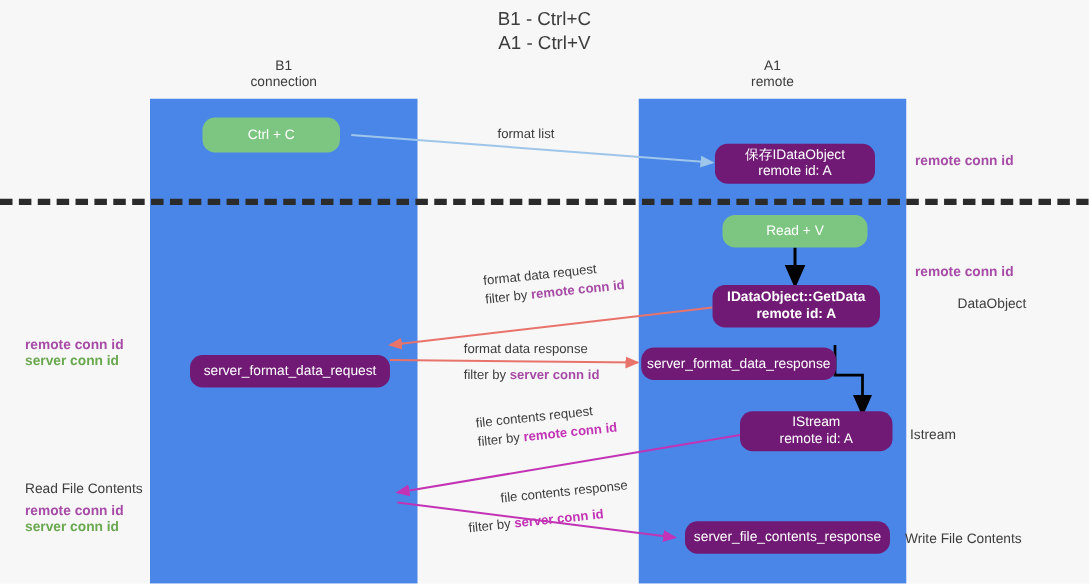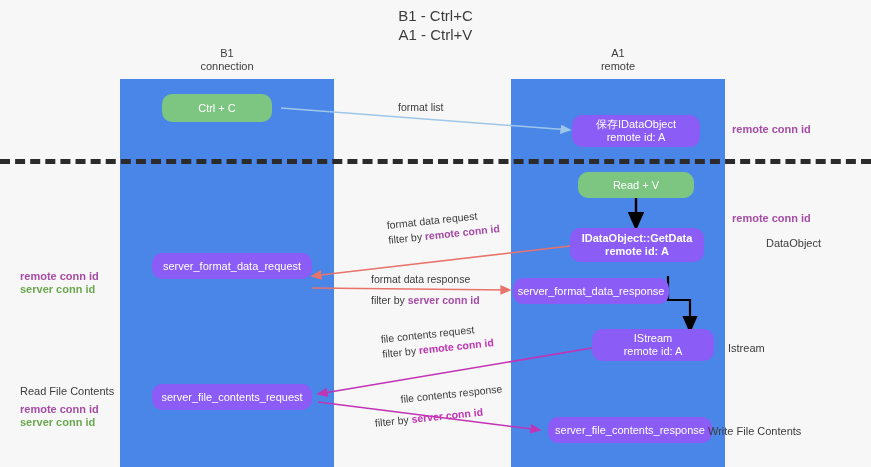--- a/index.html
+++ b/index.html
@@ -61,21 +61,21 @@
     justify-content: center;
     color: #ffffff;
     font-size: 11px;
     line-height: 13px;
     text-align: center;
     white-space: pre-line;
     padding: 2px 4px;
     border-radius: 10px;
   }
   .green { background: #7dc681; }
-  .orange { background: #8b5cf6; }
+  .orange { background: #701a75; }
 
   .divider {
     position: absolute;
     left: 0;
     top: 159px;
     width: 871px;
     height: 0;
     border-top: 5px dashed #2b2b2b;
   }
 
@@ -162,28 +162,27 @@
   <div class="node green" style="left:162px; top:94px; width:110px; height:28px;">Ctrl + C</div>
 
   <div class="node orange" style="left:572px; top:115px; width:128px; height:32px;">保存IDataObject
 remote id: A</div>
 
   <div class="node green" style="left:578px; top:172px; width:116px; height:26px;">Read + V</div>
 
   <div class="node orange" style="left:570px; top:228px; width:134px; height:34px;font-weight:bold;">IDataObject::GetData
 remote id: A</div>
 
-  <div class="node orange" style="left:152px; top:253px; width:160px; height:26px;">server_format_data_request</div>
+  <div class="node orange" style="left:152px; top:284px; width:160px; height:26px;">server_format_data_request</div>
 
   <div class="node orange" style="left:513px; top:278px; width:156px; height:26px;">server_format_data_response</div>
 
   <div class="node orange" style="left:592px; top:329px; width:122px; height:32px;">IStream
 remote id: A</div>
 
-  <div class="node orange" style="left:152px; top:384px; width:160px; height:26px;">server_file_contents_request</div>
 
   <div class="node orange" style="left:548px; top:417px; width:164px; height:26px;">server_file_contents_response</div>
 
   <div class="edgelabel" style="left:398px; top:100px;">format list</div>
 
   <div class="edgelabel" style="left:386px; top:218px; transform: rotate(-6deg); transform-origin: left top;">
     <div>format data request</div>
     <div><span>filter by </span><b class="hl-purple">remote conn id</b></div>
   </div>
 
@@ -203,21 +202,21 @@
   </div>
 
   <div class="sidelabel lbl-purple" style="left:732px; top:122px;">remote conn id</div>
 
   <div class="sidelabel lbl-purple" style="left:732px; top:211px;">remote conn id</div>
 
   <div class="sidelabel lbl-dark" style="left:732px; top:236px;margin-left:34px;">DataObject</div>
 
   <div class="sidelabel lbl-dark" style="left:728px; top:341px;">Istream</div>
 
-  <div class="sidelabel lbl-dark" style="left:708px; top:424px;">Write File Contents</div>
+  <div class="sidelabel lbl-dark" style="left:724px; top:424px;">Write File Contents</div>
 
   <div class="sidelabel lbl-purple" style="left:20px; top:269px;">remote conn id</div>
 
   <div class="sidelabel lbl-green" style="left:20px; top:282px;">server conn id</div>
 
   <div class="sidelabel lbl-dark" style="left:20px; top:384px;">Read File Contents</div>
 
   <div class="sidelabel lbl-purple" style="left:20px; top:402px;">remote conn id</div>
 
   <div class="sidelabel lbl-green" style="left:20px; top:415px;">server conn id</div>

